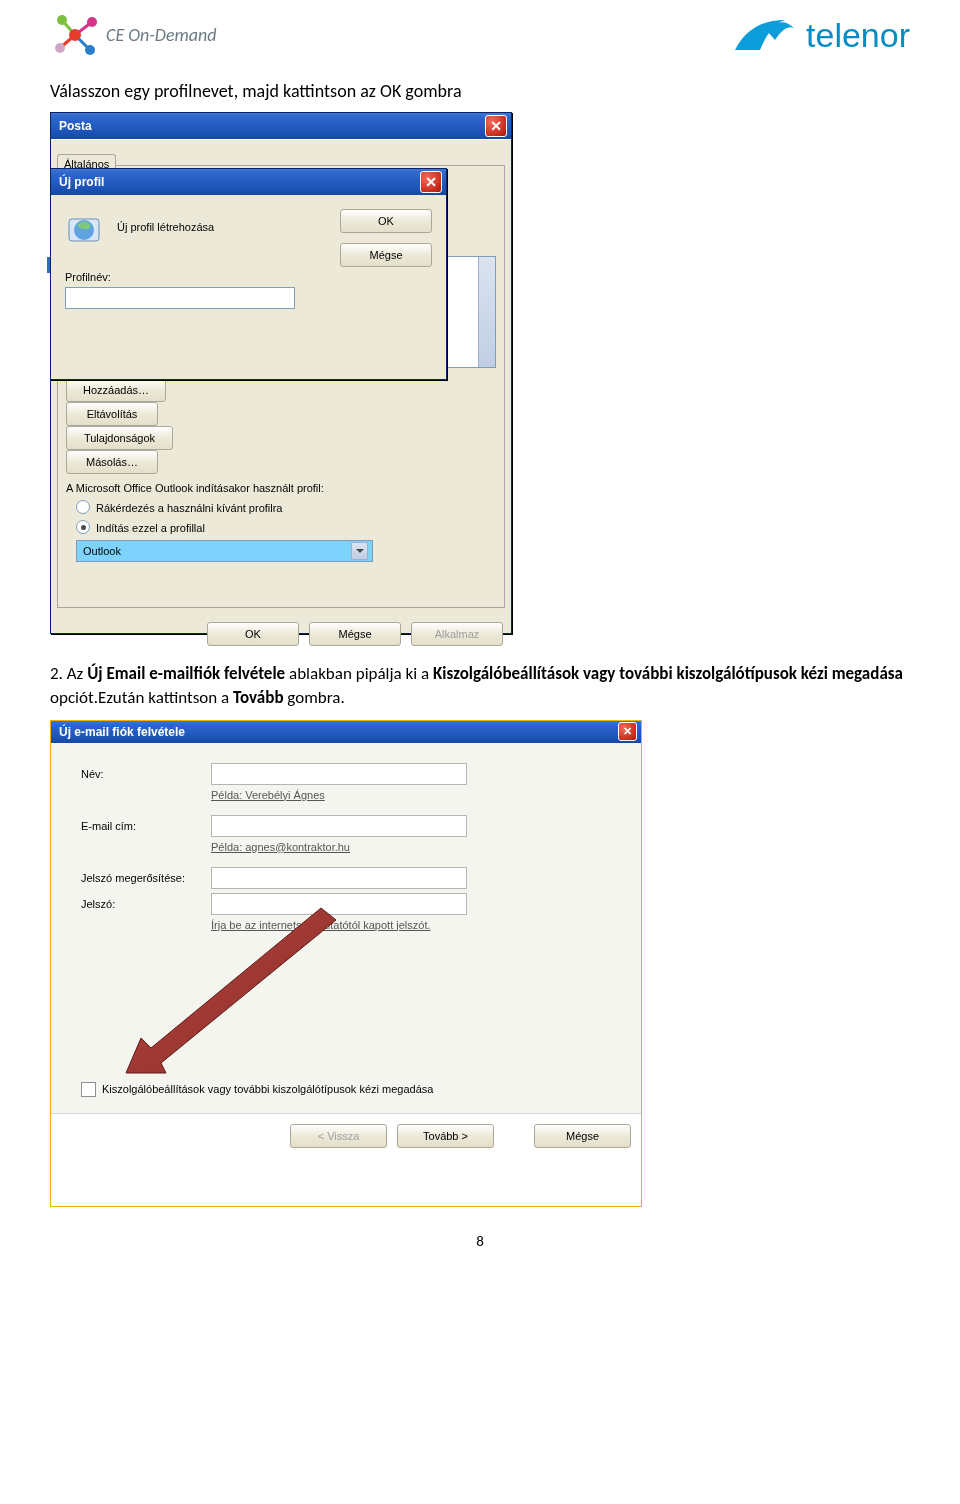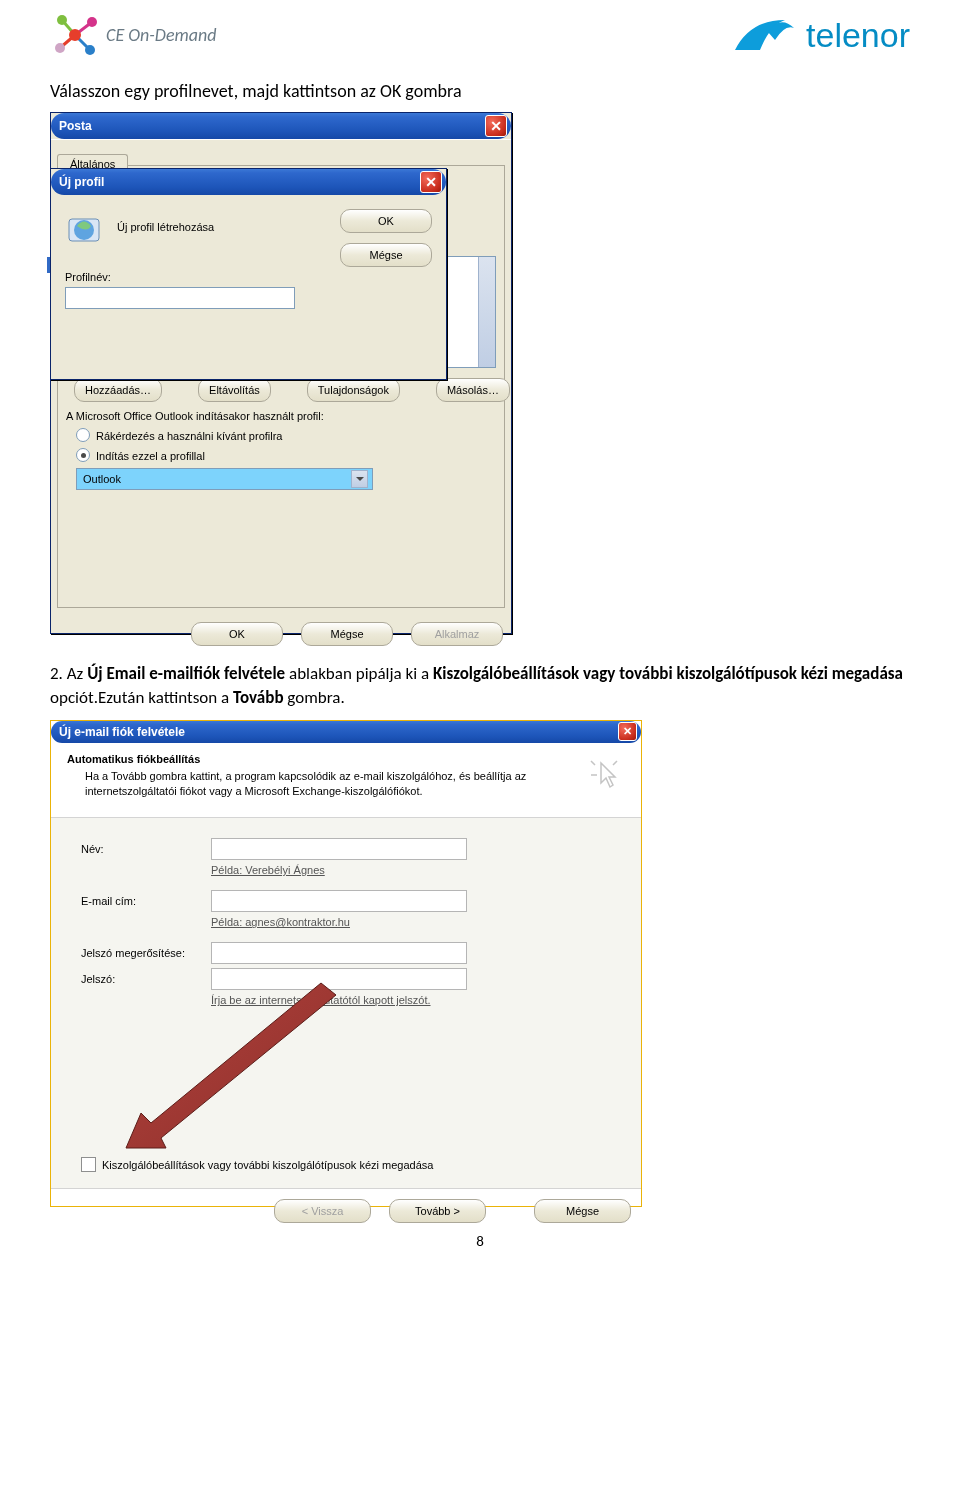--- a/index.html
+++ b/index.html
@@ -59,21 +59,20 @@
   .titlebar {
     height: 26px;
     background: linear-gradient(180deg, #3b78d6 0%, #2e68cd 15%, #1d55b9 70%, #1548a7 100%);
     display: flex;
     align-items: center;
     justify-content: space-between;
     padding: 0 4px 0 8px;
     color: #fff;
     font-weight: bold;
     font-size: 12px;
-    border-radius: 13px;
   }
   .close-btn {
     width: 20px;
     height: 20px;
     background: radial-gradient(circle at 30% 30%, #f46b5a, #c82c1c 70%, #9d1a0c);
     border: 1px solid #fff;
     border-radius: 3px;
     display: flex;
     align-items: center;
     justify-content: center;
@@ -91,21 +90,21 @@
   .tab-area {
     border-top: 1px solid #fff;
     padding: 6px;
   }
   .tab-hdr {
     display: inline-block;
     border: 1px solid #aca899;
     border-bottom: none;
     border-top-left-radius: 3px;
     border-top-right-radius: 3px;
-    padding: 3px 12px;
+    padding: 3px 6px;
     background: #ece9d8;
     position: relative;
     top: 8px;
     z-index: 2;
   }
   .tab-body {
     border: 1px solid #aca899;
     height: 425px;
     background: #ece9d8;
     padding: 8px;
@@ -131,33 +130,33 @@
     background:#316ac5;
   }
   .btn {
     display: inline-flex;
     align-items: center;
     justify-content: center;
     height: 22px;
     padding: 0 10px;
     background: linear-gradient(180deg, #fff 0%, #ece9d8 50%, #e3dfc9 100%);
     border: 1px solid #aca899;
-    border-radius: 10px;
+    border-radius: 3px;
     font-size: 11px;
     font-family: Tahoma, sans-serif;
     color: #000;
     cursor: pointer;
     white-space: nowrap;
-    margin-left: 8px;
   }
   .btn.disabled { color: #a0a0a0; }
   .btn-row {
     display: flex;
-    gap: 28px;
+    gap: 0;
     margin-top: 10px;
+    flex-direction: column;
   }
   .label { font-size: 11px; display:block; margin: 8px 0 4px 0;}
   .radio-row {
     display: flex;
     align-items: flex-end;
     gap: 6px;
     margin: 6px 0;
     padding-left: 10px;
   }
   .radio { width: 12px; height: 12px; border: 1px solid #7f9db9; border-radius: 50%; background: #fff; display: inline-flex; align-items:center; justify-content:center;}
@@ -413,28 +412,20 @@
 
   <div class="instr2">
     <span>2.  Az </span><b>Új Email e-mailfiók felvétele</b><span> ablakban pipálja ki a </span><b>Kiszolgálóbeállítások vagy további kiszolgálótípusok kézi megadása</b><span> opciót.Ezután kattintson a </span><b>Tovább</b><span> gombra.</span>
   </div>
 
   <div class="dlg2">
     <div class="titlebar">
       <span>Új e-mail fiók felvétele</span>
       <div class="close-btn" style="width:17px;height:17px;font-size:11px;">✕</div>
     </div>
-    <div class="dlg2-header">
-      <h4>Automatikus fiókbeállítás</h4>
-      <p>Ha a Tovább gombra kattint, a program kapcsolódik az e-mail kiszolgálóhoz, és beállítja az internetszolgáltatói fiókot vagy a Microsoft Exchange-kiszolgálófiókot.</p>
-      <svg class="cursor-icon" viewBox="0 0 40 40">
-        <path d="M16 8 L 16 28 L 21 23 L 25 32 L 28 30 L 24 22 L 30 22 Z" fill="none" stroke="#c4c4c4" stroke-width="1.5"></path>
-        <path d="M6 6 L 10 10 M 32 6 L 28 10 M 6 20 L 12 20" stroke="#c4c4c4" stroke-width="1.5"></path>
-      </svg>
-    </div>
     <div class="dlg2-body">
       <div class="form-row">
         <span class="flabel">Név:</span>
         <input class="textin2" type="text" style="">
       </div>
       <div class="hint">Példa: Verebélyi Ágnes</div>
 
       <div class="form-row">
         <span class="flabel">E-mail cím:</span>
         <input class="textin2" type="text" style="">

